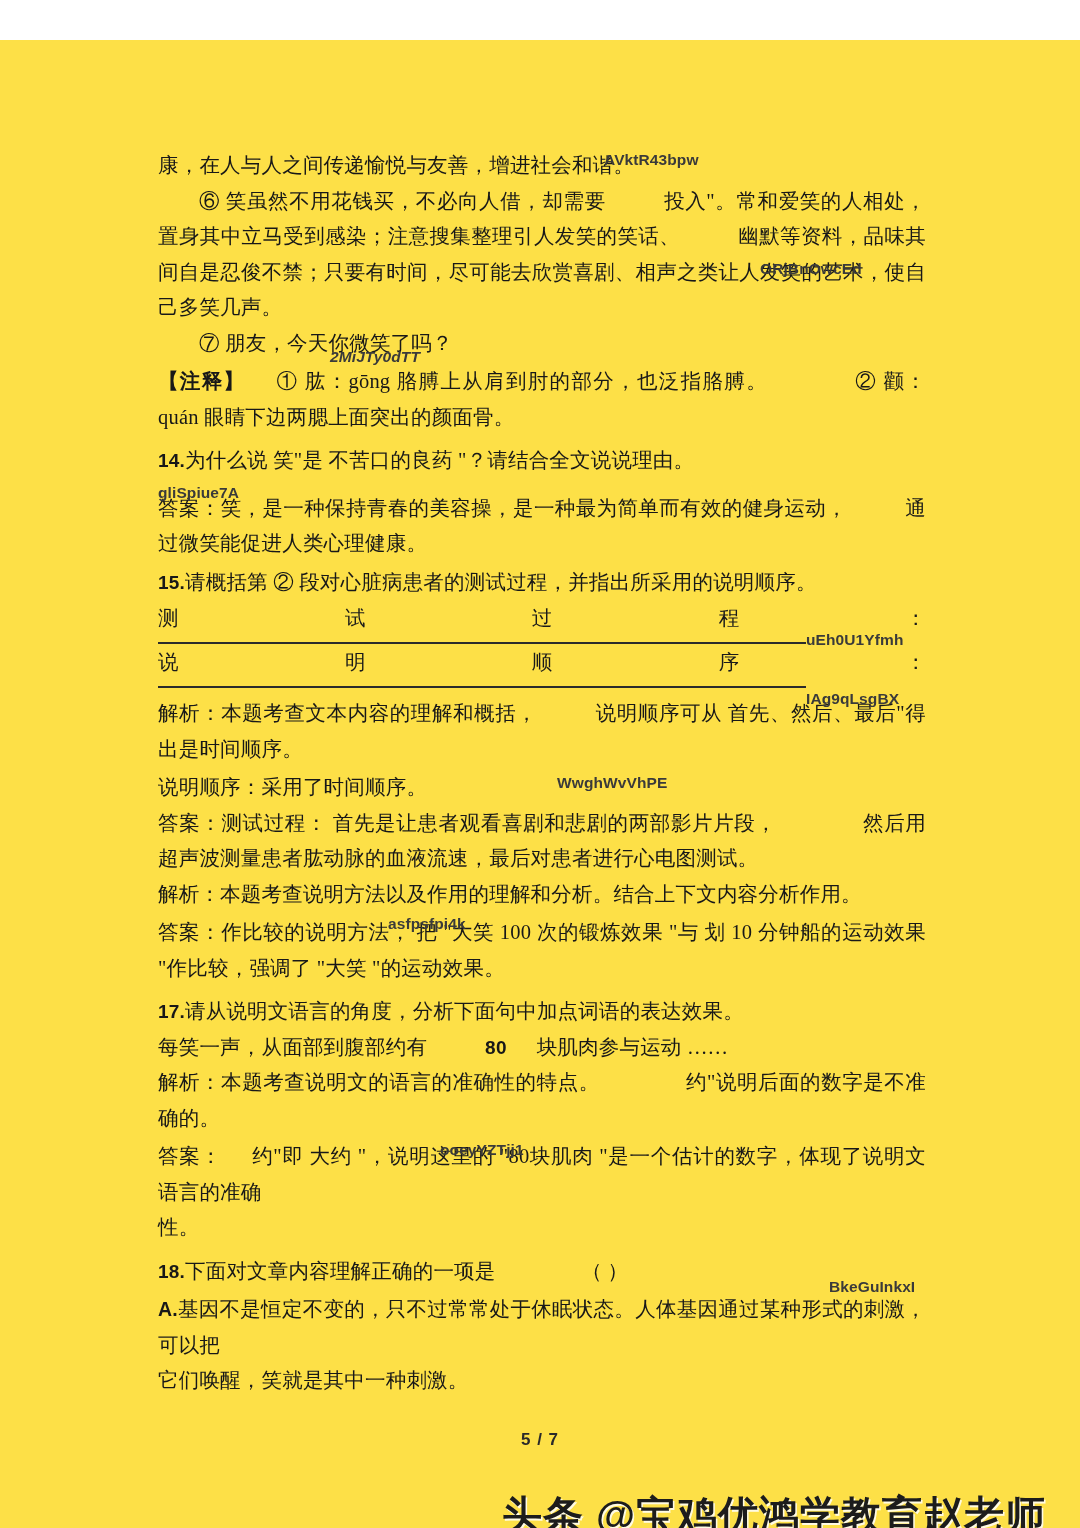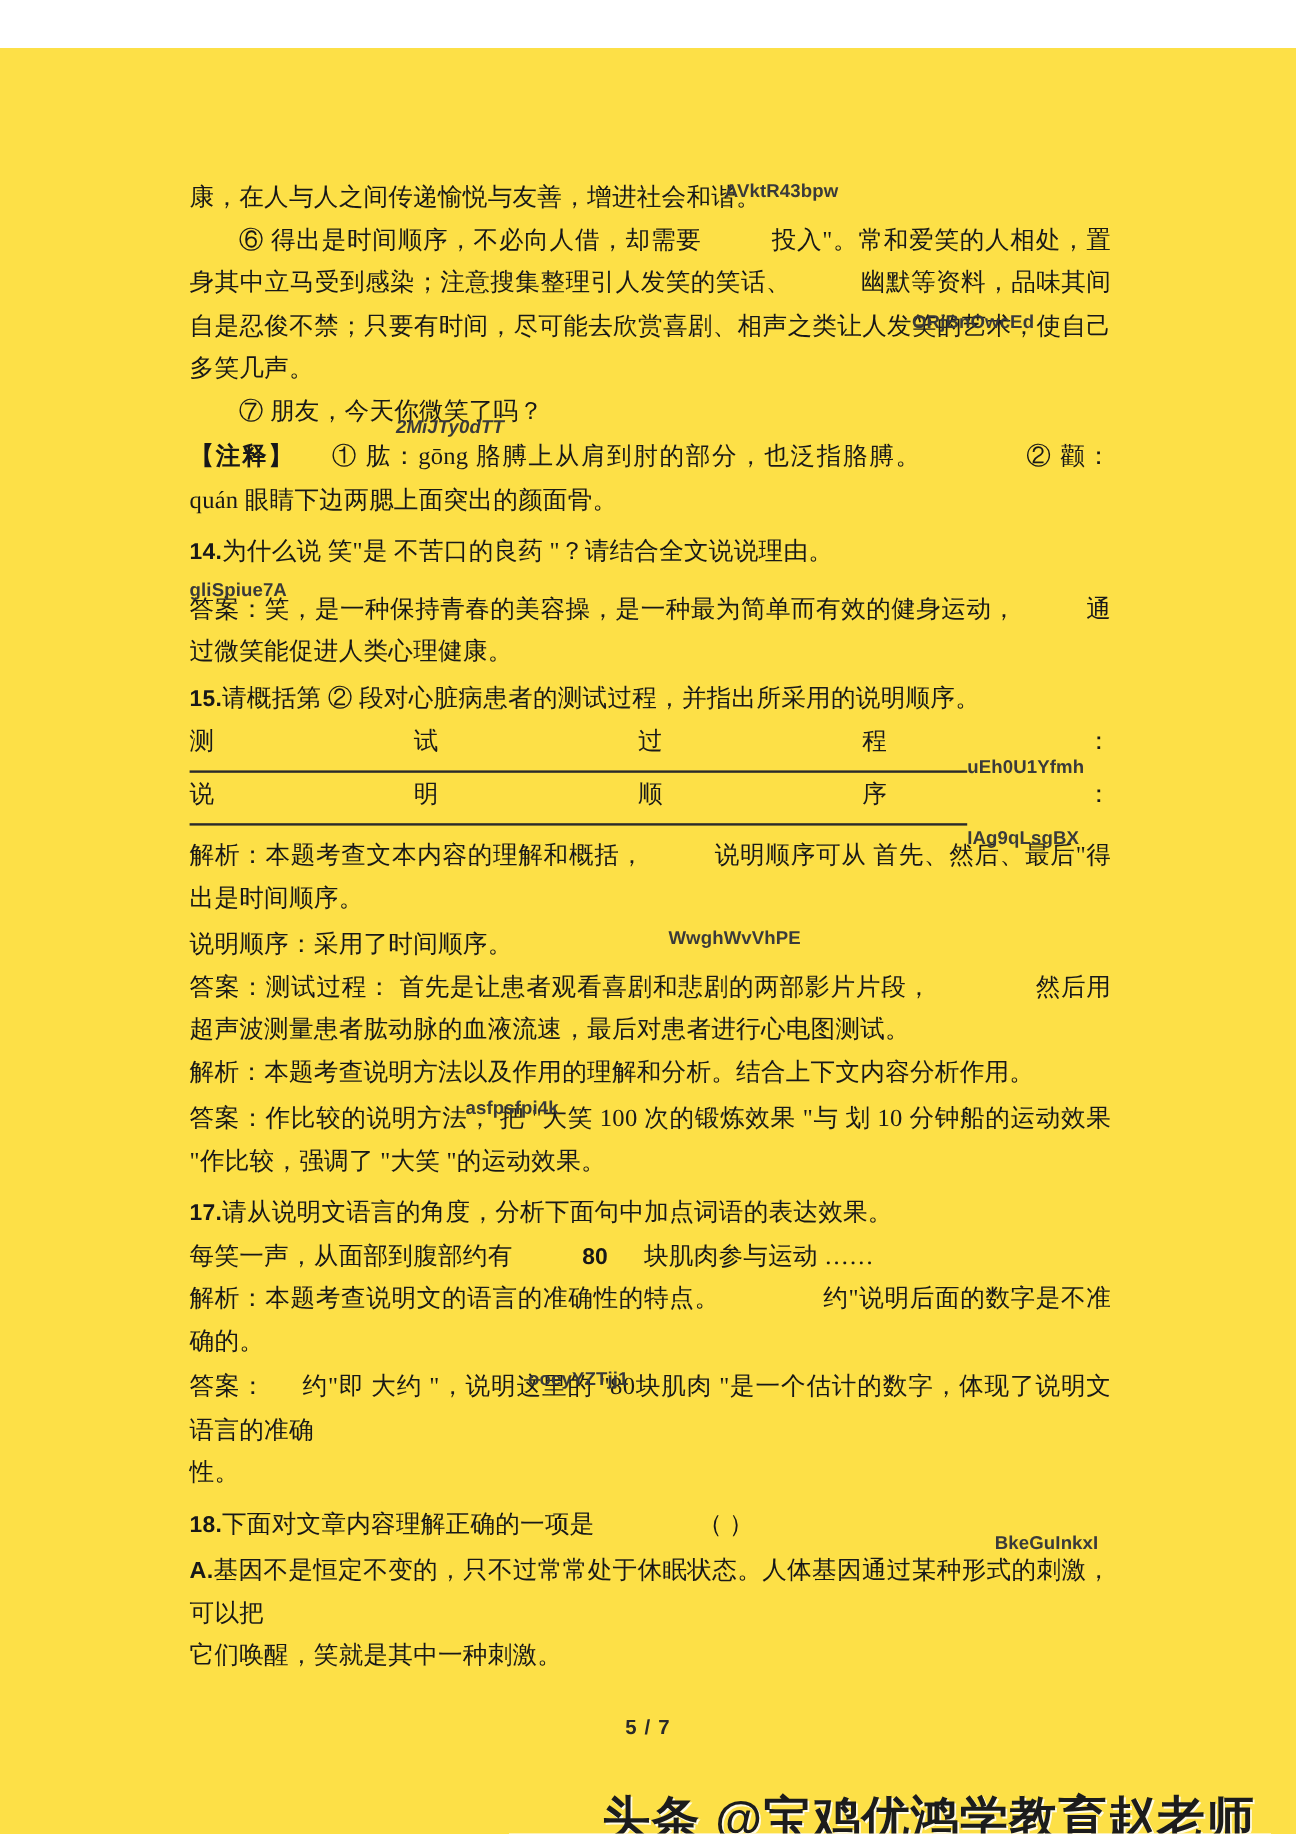--- a/index.html
+++ b/index.html
@@ -128,21 +128,21 @@
   }
 </style>
 </head>
 <body>
 
 <div class="page">
   <div class="content">
 
     <p class="para">康，在人与人之间传递愉悦与友善，增进社会和谐。</p>
 
-    <p class="para indent"><span>⑥ 得出是时间顺序，不必向人借，却需要</span><span class="sp-l"></span><span>投入"。常和爱笑的人相处，置身其中立马受到感染；注意搜集整理引人发笑的笑话、</span><span class="sp-l"></span><span>幽默等资料，品味其间自是忍俊不禁；只要有时间，尽可能去欣赏喜剧、相声之类让人发笑的艺术，使自己多笑几声。</span></p>
+    <p class="para indent"><span>⑥ 笑虽然不用花钱买，不必向人借，却需要</span><span class="sp-l"></span><span>投入"。常和爱笑的人相处，置身其中立马受到感染；注意搜集整理引人发笑的笑话、</span><span class="sp-l"></span><span>幽默等资料，品味其间自是忍俊不禁；只要有时间，尽可能去欣赏喜剧、相声之类让人发笑的艺术，使自己多笑几声。</span></p>
 
     <p class="para indent">⑦ 朋友，今天你微笑了吗？</p>
 
     <p class="para gap-s"><span class="bold">【注释】</span><span class="sp"></span><span>① 肱：gōng 胳膊上从肩到肘的部分，也泛指胳膊。</span><span class="sp-xl"></span><span>② 颧：quán 眼睛下边两腮上面突出的颜面骨。</span></p>
 
     <p class="para gap-m"><span class="qnum">14.</span><span>为什么说  笑"是  不苦口的良药  "？请结合全文说说理由。</span></p>
     <p class="para gap-l"><span>答案：</span><span>笑，是一种保持青春的美容操，是一种最为简单而有效的健身运动，</span><span class="sp-l"></span><span>通过微笑能促进人类心理健康。</span></p>
 
     <p class="para gap-s"><span class="qnum">15.</span><span>请概括第 ② 段对心脏病患者的测试过程，并指出所采用的说明顺序。</span></p>
 

